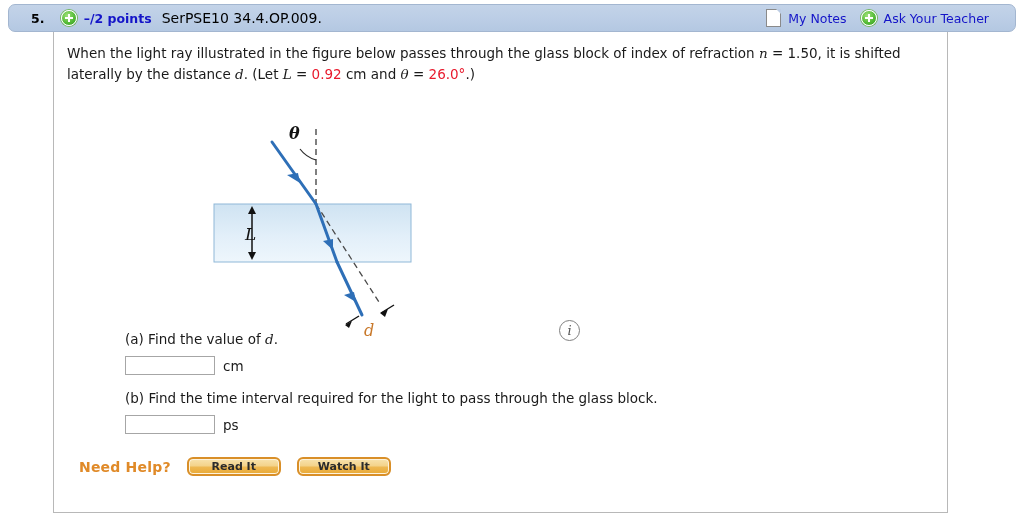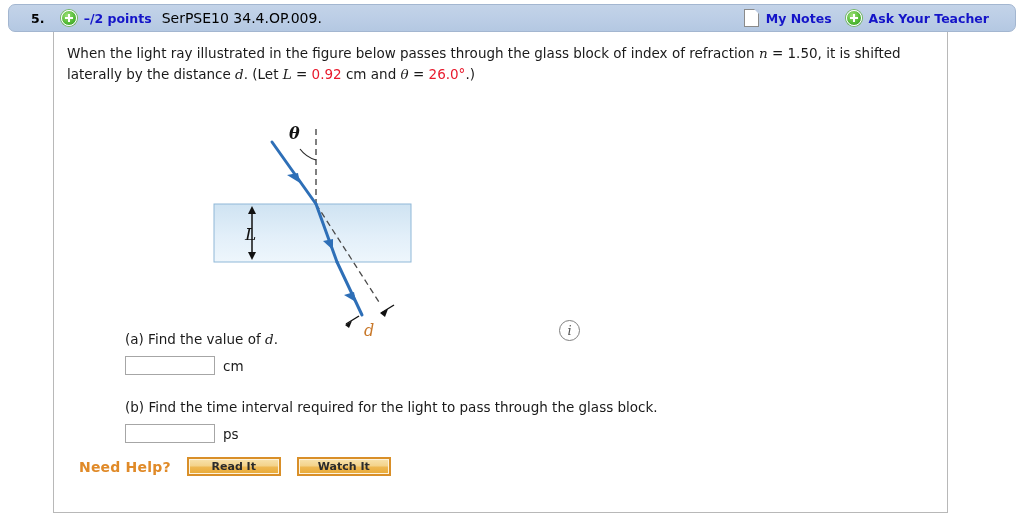--- a/index.html
+++ b/index.html
@@ -99,21 +99,21 @@
     position: absolute;
     right: -1px;
     top: -1px;
     width: 0; height: 0;
     border-left: 5px solid transparent;
     border-top: 5px solid #bdcde4;
     border-right: 0;
   }
   .hdr-link {
     font-size: 12.5px;
-    font-weight: bold;
+    font-weight: normal;
     color: #1414c8;
     margin-left: 7px;
     margin-right: 14px;
     cursor: pointer;
   }
   .hdr-link.last { margin-right: 16px; }
 
   
   .panel {
     position: absolute;
@@ -169,21 +169,21 @@
   }
 
   
   .part {
     position: absolute;
     left: 71px;
     font-size: 13.5px;
     color: #1a1a1a;
   }
   .part-a { top: 298px; }
-  .part-b { top: 366px; }
+  .part-b { top: 357px; }
   .part-label { line-height: 19px; }
   .answer-row {
     display: flex;
     align-items: center;
     margin-top: 7px;
   }
   .answer-input {
     width: 90px;
     height: 19px;
     box-sizing: border-box;
@@ -215,21 +215,21 @@
     letter-spacing: 0.2px;
   }
   .help-btn {
     margin-left: 16px;
     width: 94px;
     height: 19px;
     box-sizing: border-box;
     border: 2px solid #d98f28;
     background: linear-gradient(to bottom, #f7dfa8 0%, #f2cf83 45%, #eab košile 46%, #e8aa3c 100%);
     background: linear-gradient(to bottom, #f8e3ae 0%, #f3d289 48%, #eeb954 52%, #e9a936 100%);
-    border-radius: 0;
+    border-radius: 6px;
     display: flex;
     align-items: center;
     justify-content: center;
     font-size: 11px;
     font-weight: bold;
     color: #2b2b2b;
     cursor: pointer;
     box-shadow: inset 0 0 0 1px #fdf3dc;
   }
 </style>

